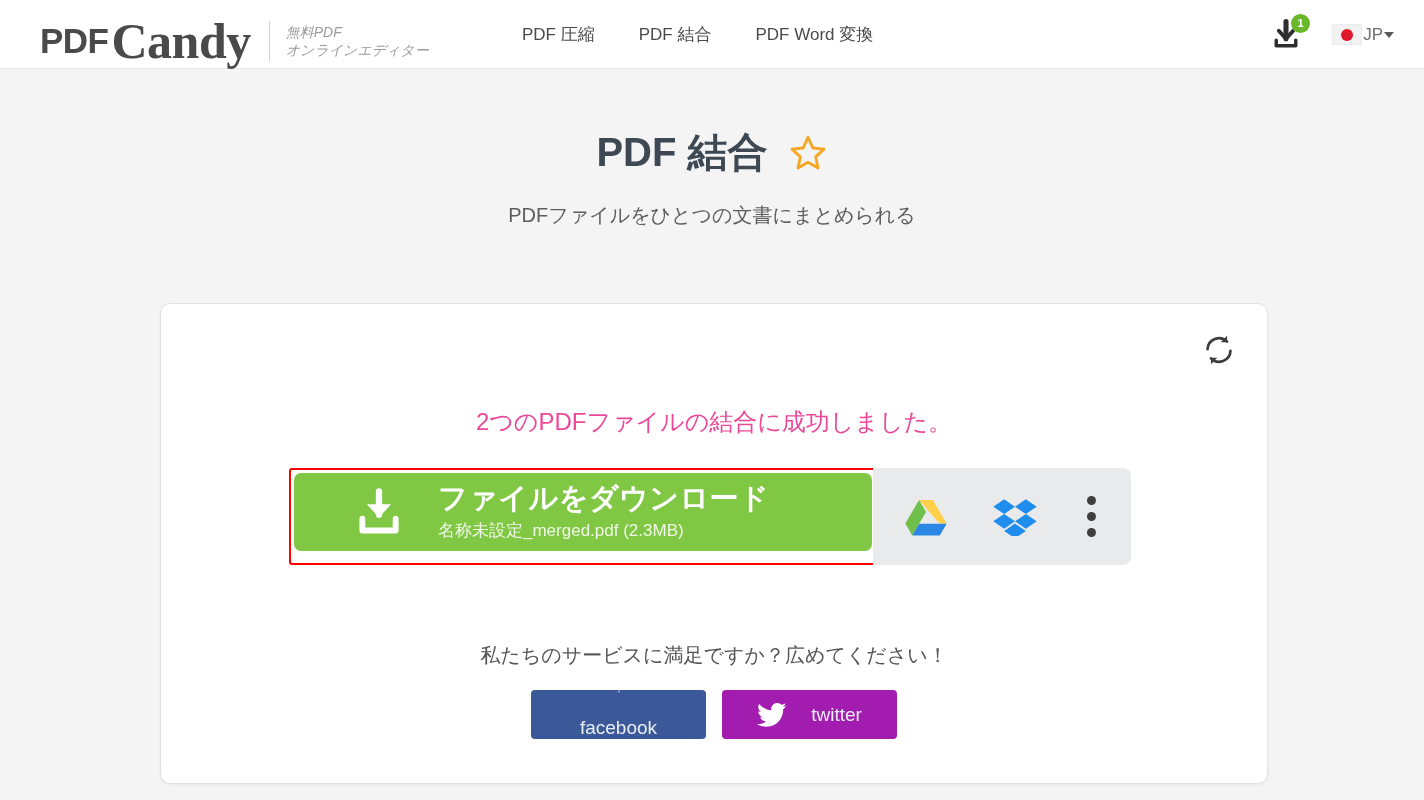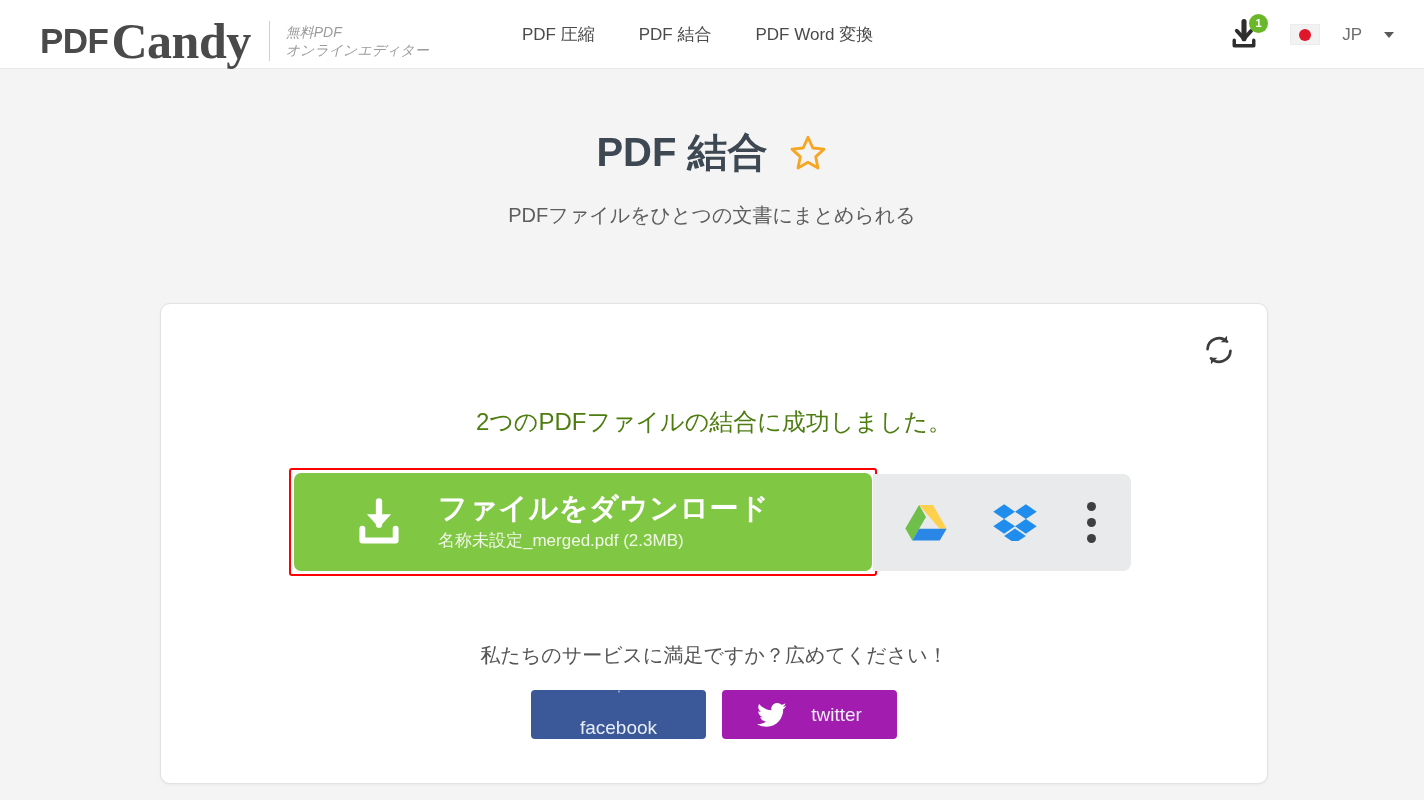--- a/index.html
+++ b/index.html
@@ -66,21 +66,21 @@
   }
   .dl-icon-wrap{ position:relative; cursor:pointer; width:36px; height:36px; }
   .dl-badge{
     position:absolute; top:-3px; right:-6px;
     width:19px; height:19px; border-radius:50%;
     background:#6ab829; color:#fff;
     font-size:11px; font-weight:bold;
     display:flex; align-items:center; justify-content:center;
   }
   .lang{
-    display:flex; align-items:center; gap:22px; cursor:pointer;
+    display:flex; align-items:center; gap:1px; cursor:pointer;
   }
   .flag{
     width:30px; height:21px; background:#f2f2f2;
     display:flex; align-items:center; justify-content:center;
     border:1px solid #ececec;
   }
   .flag-dot{ width:12px; height:12px; border-radius:50%; background:#e0162b; }
   .lang-code{ font-size:17px; color:#6d6d6d; }
   .caret-sm{
     width:0; height:0;
@@ -117,36 +117,36 @@
     display:flex; align-items:center; justify-content:center;
   }
 
   .done-row{
     position:absolute; top:50px; left:0; width:1106px;
     display:flex; align-items:center; justify-content:center; gap:14px;
   }
   .done-text{ font-size:30px; font-weight:bold; color:#3d4852; }
   .done-sub{
     position:absolute; top:102px; left:0; width:1106px;
-    text-align:center; font-size:24px; color:#4d7c0f;
+    text-align:center; font-size:24px; color:#ec4899;
   }
 
   
   .dl-row{
     position:absolute; top:164px; left:128px;
     display:flex; align-items:stretch;
   }
   .dl-highlight{
     border:2px solid #ff0000;
     padding:3px;
     background:#ffffff;
     border-radius:3px;
   }
   .dl-button{
-    width:578px; height:98px;
+    width:578px; height:78px;
     background:#80c843;
     border-radius:7px;
     display:flex; align-items:center;
     cursor:pointer; border:none;
     padding-left:58px; gap:32px;
   }
   .dl-button-texts{ display:flex; flex-direction:column; align-items:flex-start; }
   .dl-title{
     font-size:29px; font-weight:bold; color:#ffffff;
     letter-spacing:0.5px; line-height:1.15;

